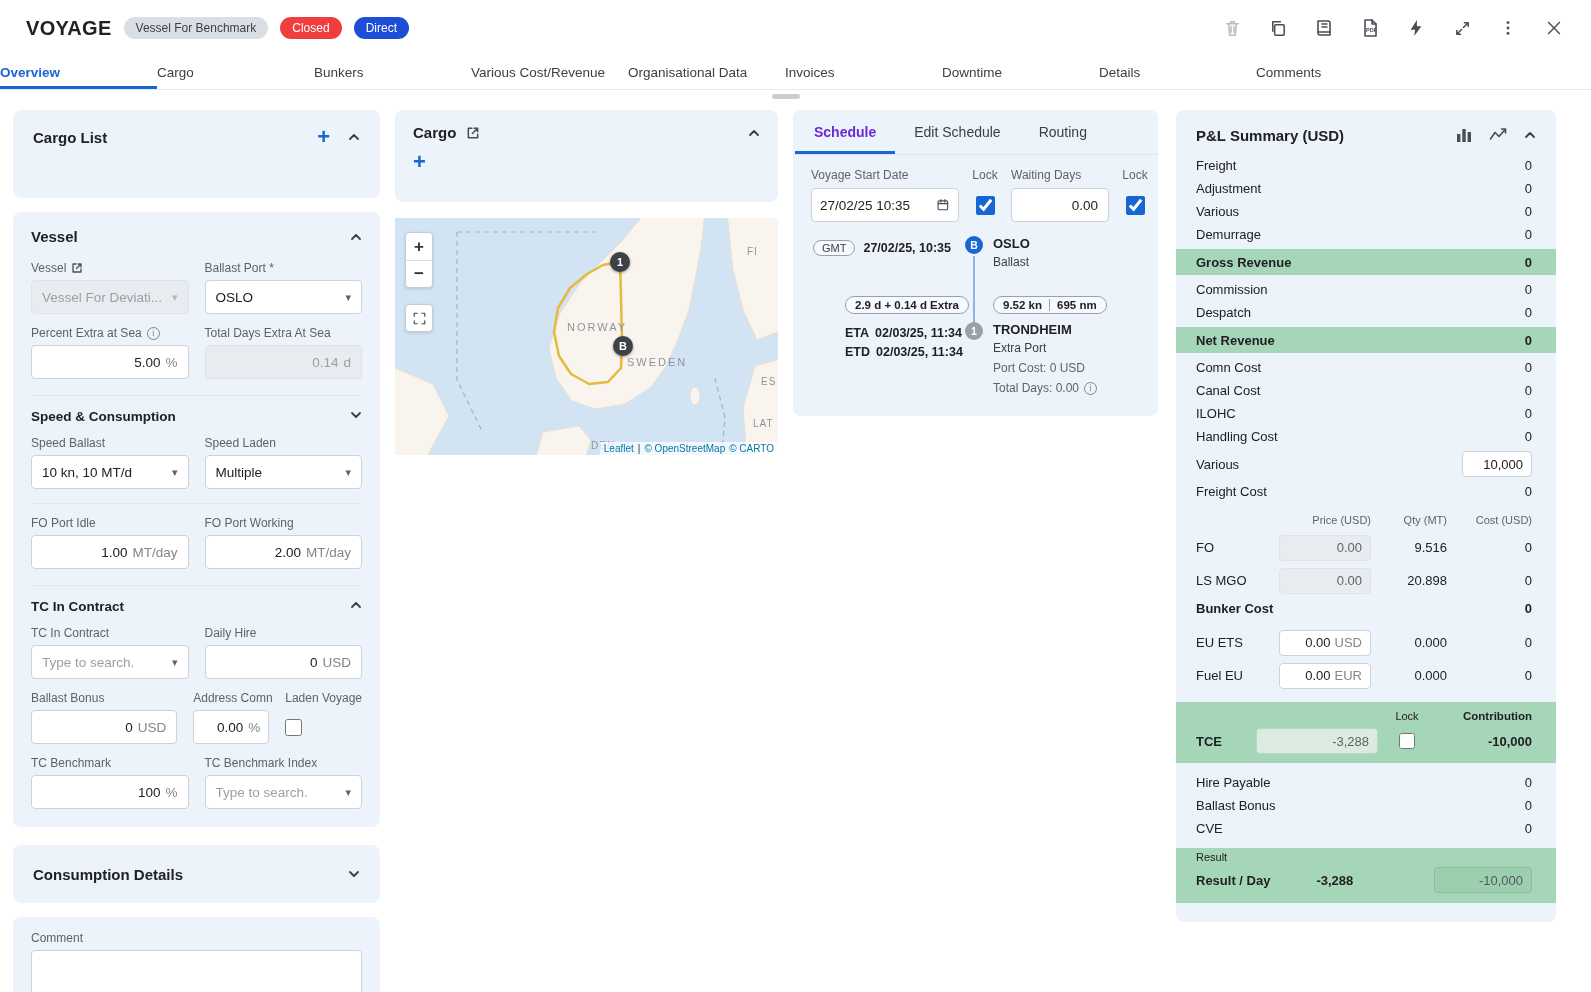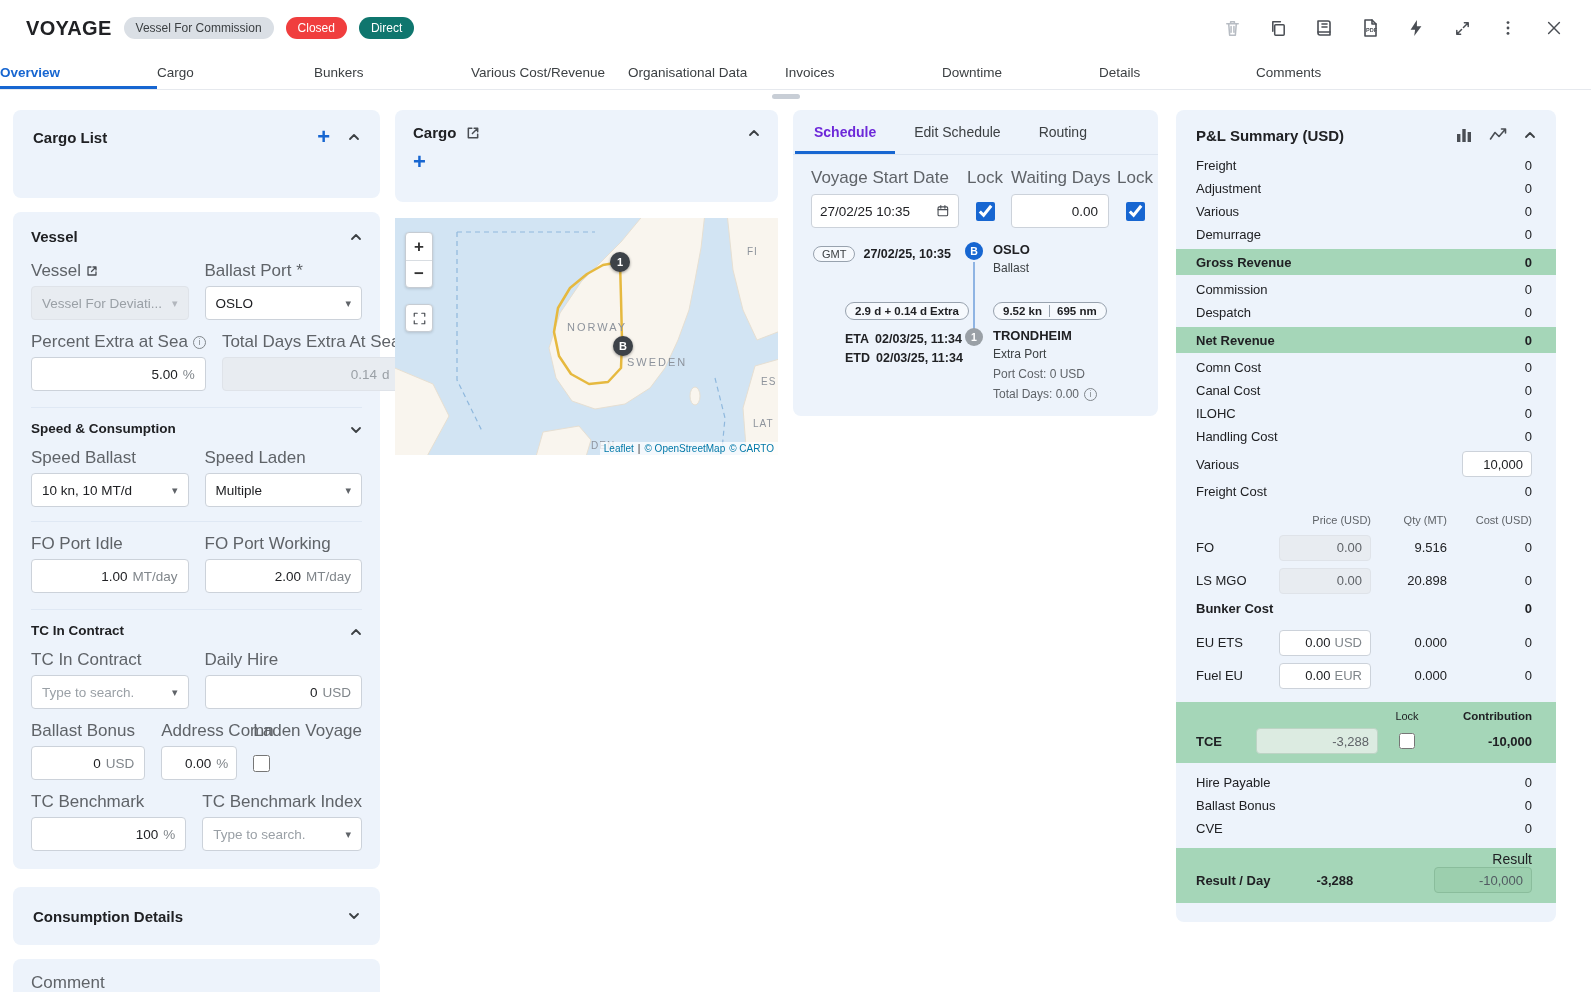--- a/index.html
+++ b/index.html
@@ -6,21 +6,21 @@
   html,body{width:1591px;height:992px}
   body{font-family:"Liberation Sans",sans-serif;background:#fff;color:#202124;font-size:13px;overflow:hidden;position:relative}
   input,textarea{font-family:inherit;font-size:inherit;color:inherit}
 
   
   .app-header{display:flex;align-items:center;height:56px;padding:0 26px;gap:12px}
   .app-title{font-size:20px;font-weight:bold;letter-spacing:.3px}
   .badge{border-radius:12px;padding:4px 12px;font-size:12px;white-space:nowrap}
   .badge.gray{background:#dadfe5;color:#3c4043}
   .badge.red{background:#f03e3e;color:#fff}
-  .badge.green{background:#0f766e;color:#fff}
+  .badge.green{background:#1d4ed8;color:#fff}
   .header-icons{margin-left:auto;display:flex;align-items:center;gap:24px}
   .hicon{width:22px;height:22px;display:flex;align-items:center;justify-content:center;cursor:pointer}
   .ic{stroke:#4a4e54;fill:none;stroke-width:1.6;stroke-linecap:round;stroke-linejoin:round}
   .ic.dim{stroke:#b7bcc3}
   .ic.fill{fill:#4a4e54;stroke:none}
 
   
   .tabbar{display:flex;height:34px;border-bottom:1px solid #e6e9ee}
   .tab{width:157px;text-align:left;line-height:33px;font-size:13.5px;color:#3c4043;cursor:pointer;white-space:nowrap}
   .tab:first-child{color:#1766d1;font-weight:bold;box-shadow:inset 0 -3px 0 #1766d1}
@@ -32,34 +32,34 @@
   .col-sched{position:absolute;left:793px;top:110px;width:365px}
   .col-pnl{position:absolute;left:1176px;top:110px;width:380px}
   .card{background:#edf3fb;border-radius:8px}
   .card-title{font-size:15px;font-weight:bold}
   .spacer{flex:1}
   .plus{color:#1766d1;font-size:22px;font-weight:bold;line-height:18px;cursor:pointer}
   .chev{width:12px;height:12px}
   .chev polyline{stroke:#3c4043;stroke-width:1.8;fill:none;stroke-linecap:round;stroke-linejoin:round}
 
   
-  .flabel{font-size:17px;color:#5f6368;margin-bottom:5px;display:flex;align-items:center;gap:5px;white-space:nowrap}
+  .flabel{font-size:12px;color:#5f6368;margin-bottom:5px;display:flex;align-items:center;gap:5px;white-space:nowrap}
   .ibox{height:34px;background:#fff;border:1px solid #ccd2da;border-radius:4px;display:flex;align-items:center;padding:0 10px;font-size:13.5px;gap:5px}
   .ibox input{border:0;outline:0;background:transparent;width:100%;min-width:0}
   .ibox input.r{text-align:right}
   .unit{color:#80868b;flex:none}
   .ibox.disabled{background:#e8ecf1;border-color:#dfe3e9;color:#9aa0a6}
   .ibox.disabled .unit{color:#9aa0a6}
   .select .val{flex:1;white-space:nowrap;overflow:hidden;text-overflow:ellipsis}
   .select .val.placeholder{color:#9aa0a6}
   .caret{flex:none;color:#5f6368;font-size:11px}
   .caret::before{content:"▾"}
   .ibox.disabled .caret{color:#b2b7bd}
   .g2{display:grid;grid-template-columns:1fr 1fr;column-gap:16px;margin-top:12px}
-  .vsec{display:flex;justify-content:space-between;align-items:flex-end;font-weight:bold;font-size:13.5px;border-top:1px solid #dfe8f4;margin-top:16px;padding-top:13px}
+  .vsec{display:flex;justify-content:space-between;align-items:flex-start;font-weight:bold;font-size:13.5px;border-top:1px solid #dfe8f4;margin-top:16px;padding-top:13px}
   .vdiv{border-top:1px solid #dfe8f4;margin-top:14px}
   .info{display:inline-flex;width:13px;height:13px;border:1px solid #80868b;border-radius:50%;color:#80868b;font-size:9px;align-items:center;justify-content:center;flex:none}
   .info::before{content:"i";font-style:normal}
   input[type=checkbox]{accent-color:#1766d1;cursor:pointer}
 
   
   .map{position:relative;width:383px;height:237px;background:#d2e4f3;overflow:hidden;margin-top:16px}
   .map-label{position:absolute;color:#8d939c;font-size:11px;letter-spacing:2px;pointer-events:none}
   .map-label.small{font-size:10px;letter-spacing:1px}
   .zoombox{position:absolute;left:10px;top:14px;width:28px;background:#fff;border:1px solid #c6ccd3;border-radius:4px;box-shadow:0 1px 3px rgba(0,0,0,.15)}
@@ -109,31 +109,31 @@
   .brow>*:nth-child(2),.brow>*:nth-child(3),.brow>*:nth-child(4){justify-self:end;text-align:right}
   .brow .minibox{width:92px}
   .bh{height:22px;font-size:11px;color:#5f6368;margin-top:6px}
   .tceblk{background:#a5d6b8;margin-top:10px;padding:5px 24px 9px 20px}
   .tcegrid{display:grid;grid-template-columns:42px 1fr 46px 96px;align-items:center;column-gap:6px}
   .tcegrid .lab-sm{font-size:11px;text-align:center}
   .tcegrid .lab-contrib{font-size:11.5px;font-weight:bold;text-align:right}
   .tcegrid .minibox{width:122px;margin-left:auto;background:#dcebe1;border-color:#bdd4c5;color:#5f6368}
   .tcegrid input[type=checkbox]{width:16px;height:16px;justify-self:center;accent-color:#5f6368}
   .resblk{background:#a5d6b8;margin-top:8px;padding:3px 24px 10px 20px}
-  .resblk .lab-res{font-size:14px;text-align:right;height:16px}
+  .resblk .lab-res{font-size:11px;text-align:left;height:16px}
   .resrow{display:flex;align-items:center}
   .resrow .minibox{width:98px;background:#9ccfae;border-color:#8abd9c;color:#515a61}
   .afterrows{margin-top:8px}
 </style>
 </head>
 <body>
 
 <div class="app-header">
   <div class="app-title">VOYAGE</div>
-  <span class="badge gray">Vessel For Commission</span>
+  <span class="badge gray">Vessel For Benchmark</span>
   <span class="badge red">Closed</span>
   <span class="badge green">Direct</span>
   <div class="header-icons">
     <span class="hicon">
       <svg width="19" height="19" viewBox="0 0 20 20">
           <path class="ic dim" d="M4 5h12M8 5V3h4v2M6 5l1 12h6l1-12M8.5 8v6M11.5 8v6"></path>
         </svg>
     </span>
     <span class="hicon">
       <svg width="19" height="19" viewBox="0 0 20 20">

